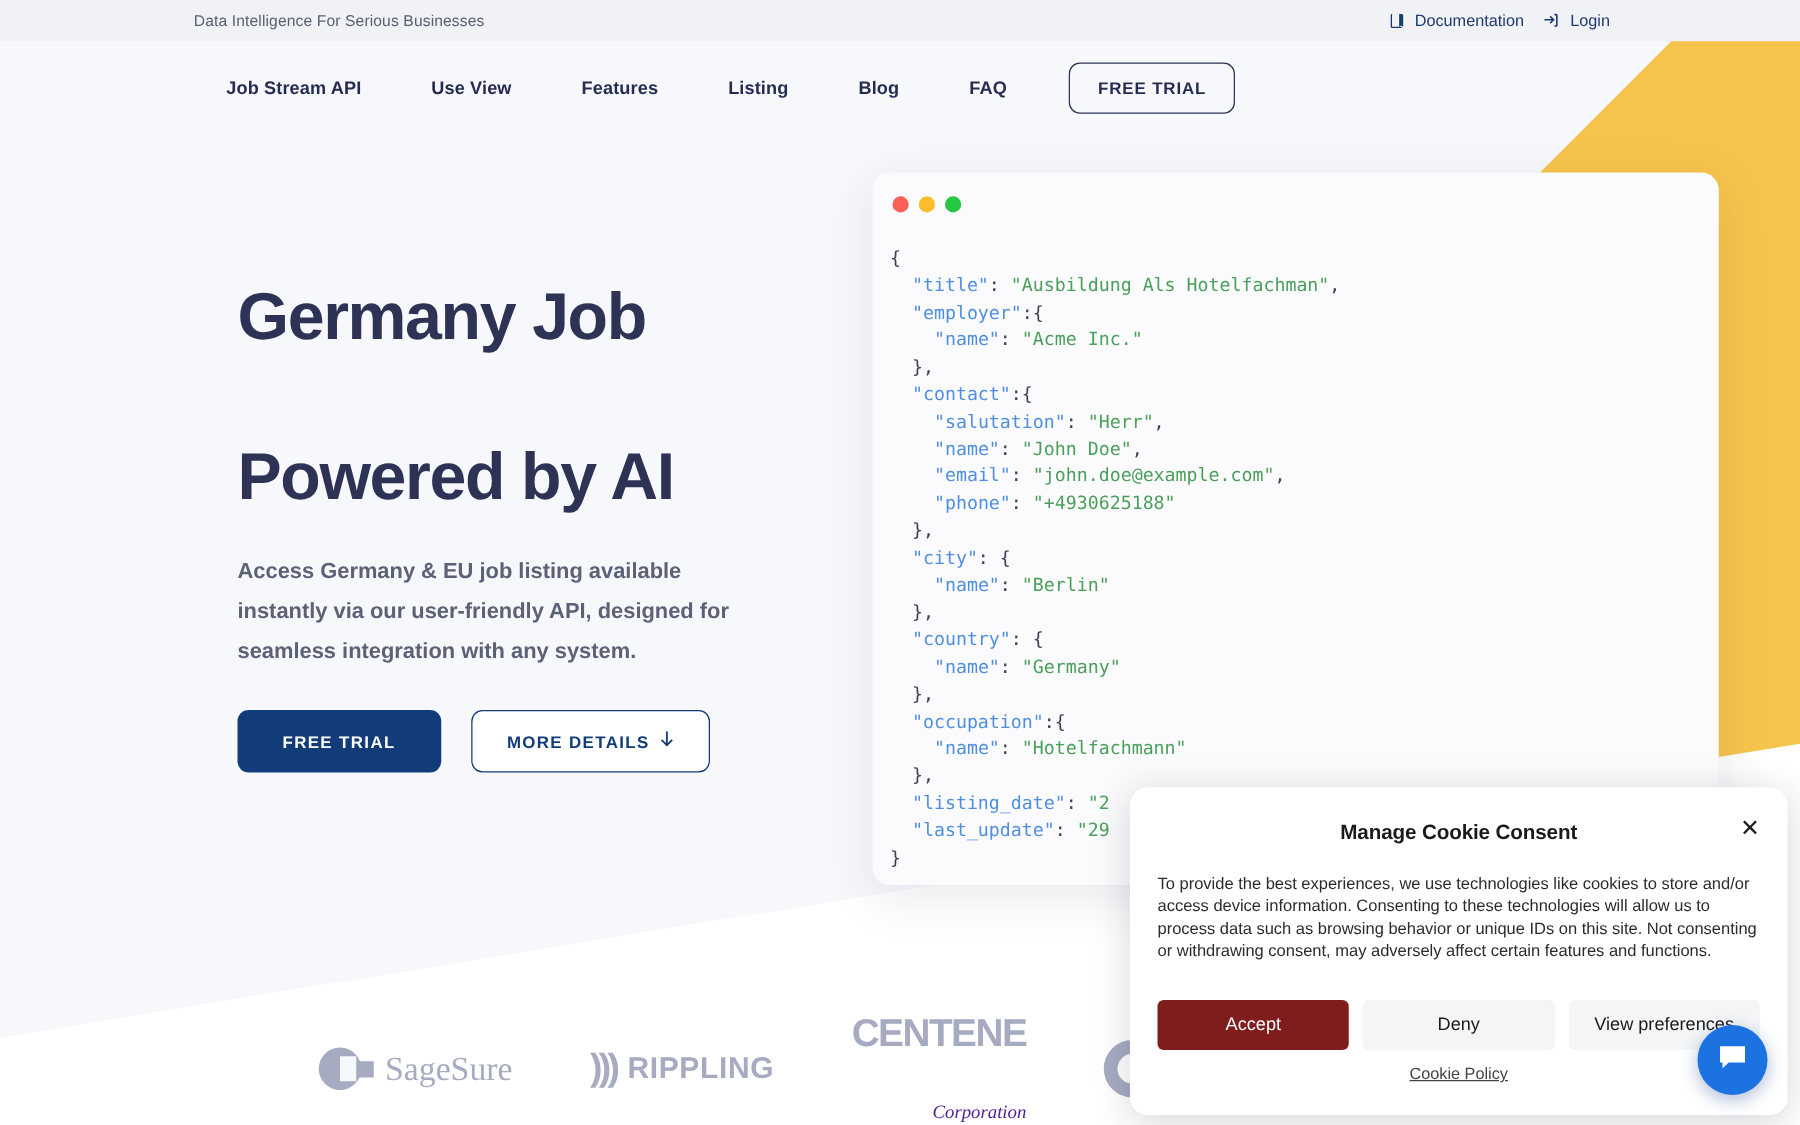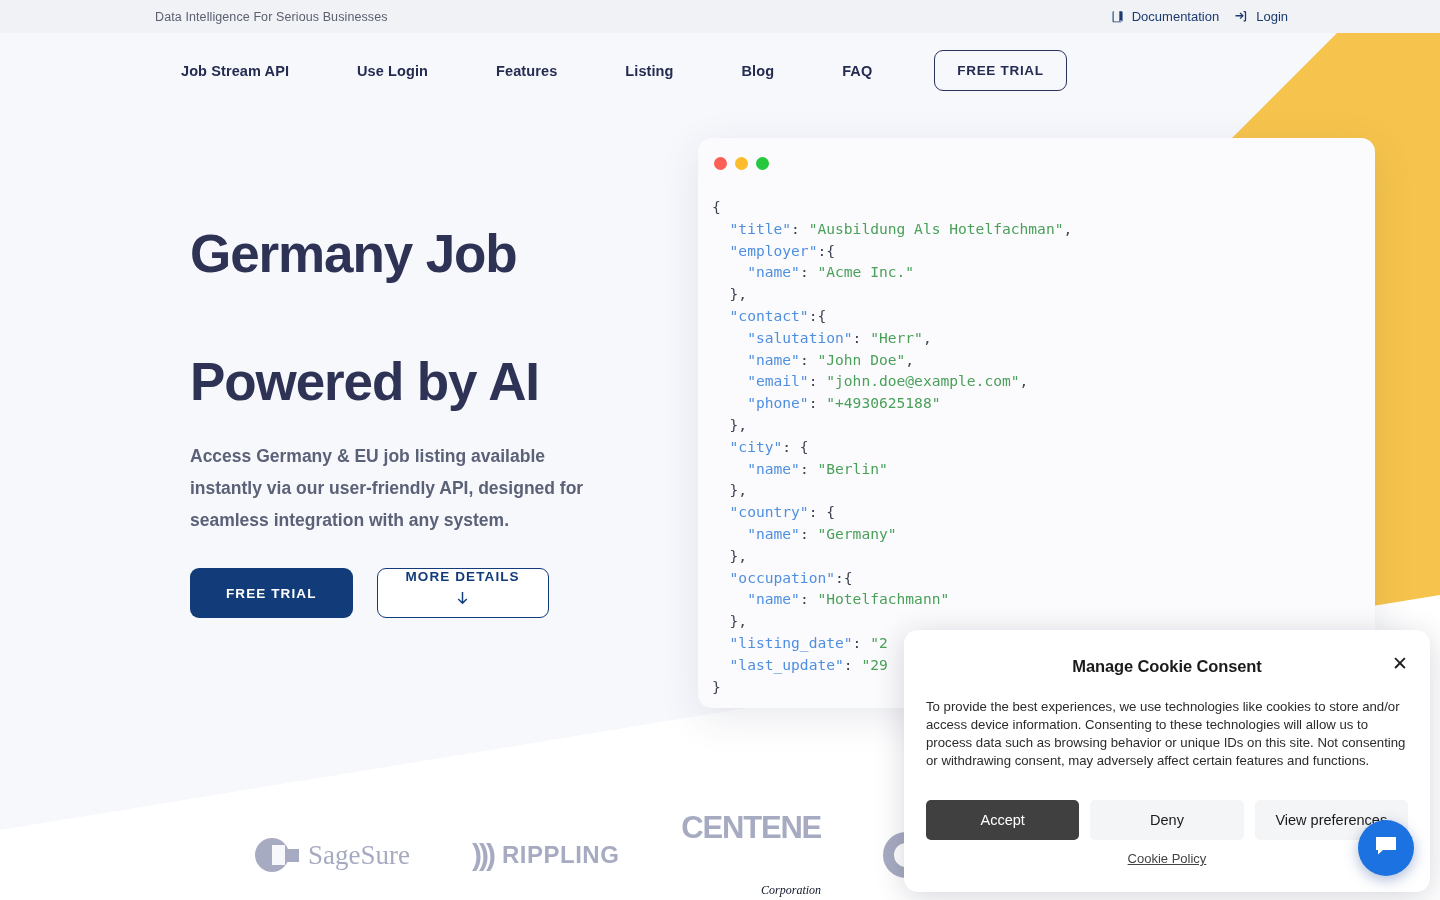--- a/index.html
+++ b/index.html
@@ -52,21 +52,21 @@
   .logo-mark .top-brick {
     position: absolute; top: 2px; left: 2px; width: 31px; height: 13px;
     border-radius: 8px; background: #25a5e8;
   }
   .logo-mark .bot-brick {
     position: absolute; top: 13px; left: 0; width: 35px; height: 18px;
     border-radius: 9px; background: #0d3a6e;
   }
   .logo-text { font-size: 27px; font-weight: 700; color: #121212; letter-spacing: -0.6px; }
 
-  .nav { display: flex; align-items: center; gap: 12px; margin-left: 153px; }
+  .nav { display: flex; align-items: center; gap: 0; margin-left: 153px; }
   .nav a {
     font-size: 14.5px; font-weight: 700; color: #242c52; text-decoration: none;
     padding: 0 28px; letter-spacing: .1px; cursor: pointer; white-space: nowrap;
   }
   .nav-cta {
     margin-left: 22px; border: 1.6px solid #2b3358; border-radius: 9px;
     padding: 12px 22px; font-size: 13.5px; font-weight: 700; color: #242c52;
     letter-spacing: .7px; background: transparent; cursor: pointer; white-space: nowrap;
   }
 
@@ -82,21 +82,21 @@
   }
   .hero-btns { margin-top: 32px; display: flex; gap: 24px; }
   .btn-primary {
     background: #123c79; color: #ffffff; border: none; border-radius: 9px;
     padding: 0 36px; height: 50px; font-size: 13.5px; font-weight: 700; letter-spacing: 1.1px;
     cursor: pointer; font-family: inherit;
   }
   .btn-outline {
     background: #ffffff; color: #123c79; border: 1.7px solid #123c79; border-radius: 9px;
     padding: 0 28px; height: 50px; font-size: 13.5px; font-weight: 700; letter-spacing: 1.1px;
-    cursor: pointer; font-family: inherit; display: flex; align-items: center; gap: 8px; flex-direction: column;
+    cursor: pointer; font-family: inherit; display: flex; align-items: center; gap: 8px;
   }
 
   
   .code-panel {
     position: absolute; left: 698px; top: 138px; width: 677px; height: 570px;
     background: #fbfbfd; border-radius: 14px; z-index: 5;
     box-shadow: 0 10px 40px rgba(40,50,90,.10);
     overflow: hidden;
   }
   .dots { display: flex; gap: 8px; padding: 19px 0 0 16px; }
@@ -120,21 +120,21 @@
   .c-sage .mark { width: 46px; height: 34px; position: relative; }
   .c-sage .mark .circ { position: absolute; left: 0; top: 0; width: 34px; height: 34px; border-radius: 50%; background: #a7abc2; }
   .c-sage .mark .cut { position: absolute; left: 17px; top: 7px; width: 13px; height: 20px; background: #f7f8fc; }
   .c-sage .mark .sq { position: absolute; left: 31px; top: 11px; width: 13px; height: 13px; background: #a7abc2; }
   .c-sage .nm { font-family: "Liberation Serif", serif; font-size: 27px; color: #a7abc2; }
   .c-rip { gap: 9px; }
   .c-rip .wiggle { font-size: 30px; font-weight: 700; letter-spacing: -3px; color: #a7abc2; }
   .c-rip .nm { font-size: 24px; font-weight: 600; letter-spacing: .5px; color: #a7abc2; }
   .c-cent { flex-direction: column; align-items: flex-start; gap: 44px; }
   .c-cent .nm { font-size: 31px; font-weight: 800; letter-spacing: -1.2px; color: #a7abc2; line-height: 29px; }
-  .c-cent .sub { font-family: "Liberation Serif", serif; font-style: italic; font-size: 12px; color: #0f172a; align-self: flex-end; margin-top: -3px; }
+  .c-cent .sub { font-family: "Liberation Serif", serif; font-style: italic; font-size: 15px; color: #4c1d95; align-self: flex-end; margin-top: -3px; }
   .c-ring { width: 46px; height: 46px; border-radius: 50%; border: 11px solid #a7abc2; }
 
   
   .cookie {
     position: absolute; left: 904px; top: 630px; width: 526px; min-height: 262px;
     background: #ffffff; border-radius: 14px; z-index: 20;
     box-shadow: 0 5px 30px rgba(30,35,60,.18);
     padding: 20px 22px 16px 22px;
   }
   .cookie-title {
@@ -143,21 +143,21 @@
   }
   .cookie-close {
     position: absolute; right: 22px; top: 24px; font-size: 19px; color: #1a1a1a;
     cursor: pointer; line-height: 1; font-weight: 400;
   }
   .cookie-body {
     margin-top: 22px; font-size: 13.2px; line-height: 18px; color: #2b2b2b;
   }
   .cookie-btns { margin-top: 30px; display: flex; gap: 11px; }
   .cookie-btns button { height: 40px; border: none; border-radius: 5px; font-size: 14.5px; cursor: pointer; font-family: inherit; flex: 1; }
-  .cb-accept { background: #404040; color: #ffffff; }
+  .cb-accept { background: #7f1d1d; color: #ffffff; }
   .cb-deny { background: #f4f5f6; color: #1a1a1a; }
   .cb-prefs { background: #f4f5f6; color: #1a1a1a; }
   .cookie-policy {
     display: block; text-align: center; margin-top: 11px; font-size: 13px;
     color: #444; text-decoration: underline; cursor: pointer;
   }
 
   
   .chat-fab {
     position: absolute; right: 26px; bottom: 24px; width: 56px; height: 56px;
@@ -193,21 +193,21 @@
             </svg>
         </span>
         <span>Login</span>
       </div>
     </div>
   </div>
 
   <div class="header">
     <nav class="nav">
       <a>Job Stream API</a>
-      <a>Use Login</a>
+      <a>Use View</a>
       <a>Features</a>
       <a>Listing</a>
       <a>Blog</a>
       <a>FAQ</a>
       <button class="nav-cta">FREE TRIAL</button>
     </nav>
   </div>
 
   <div class="hero-left">
     <h1 class="hero-title">

